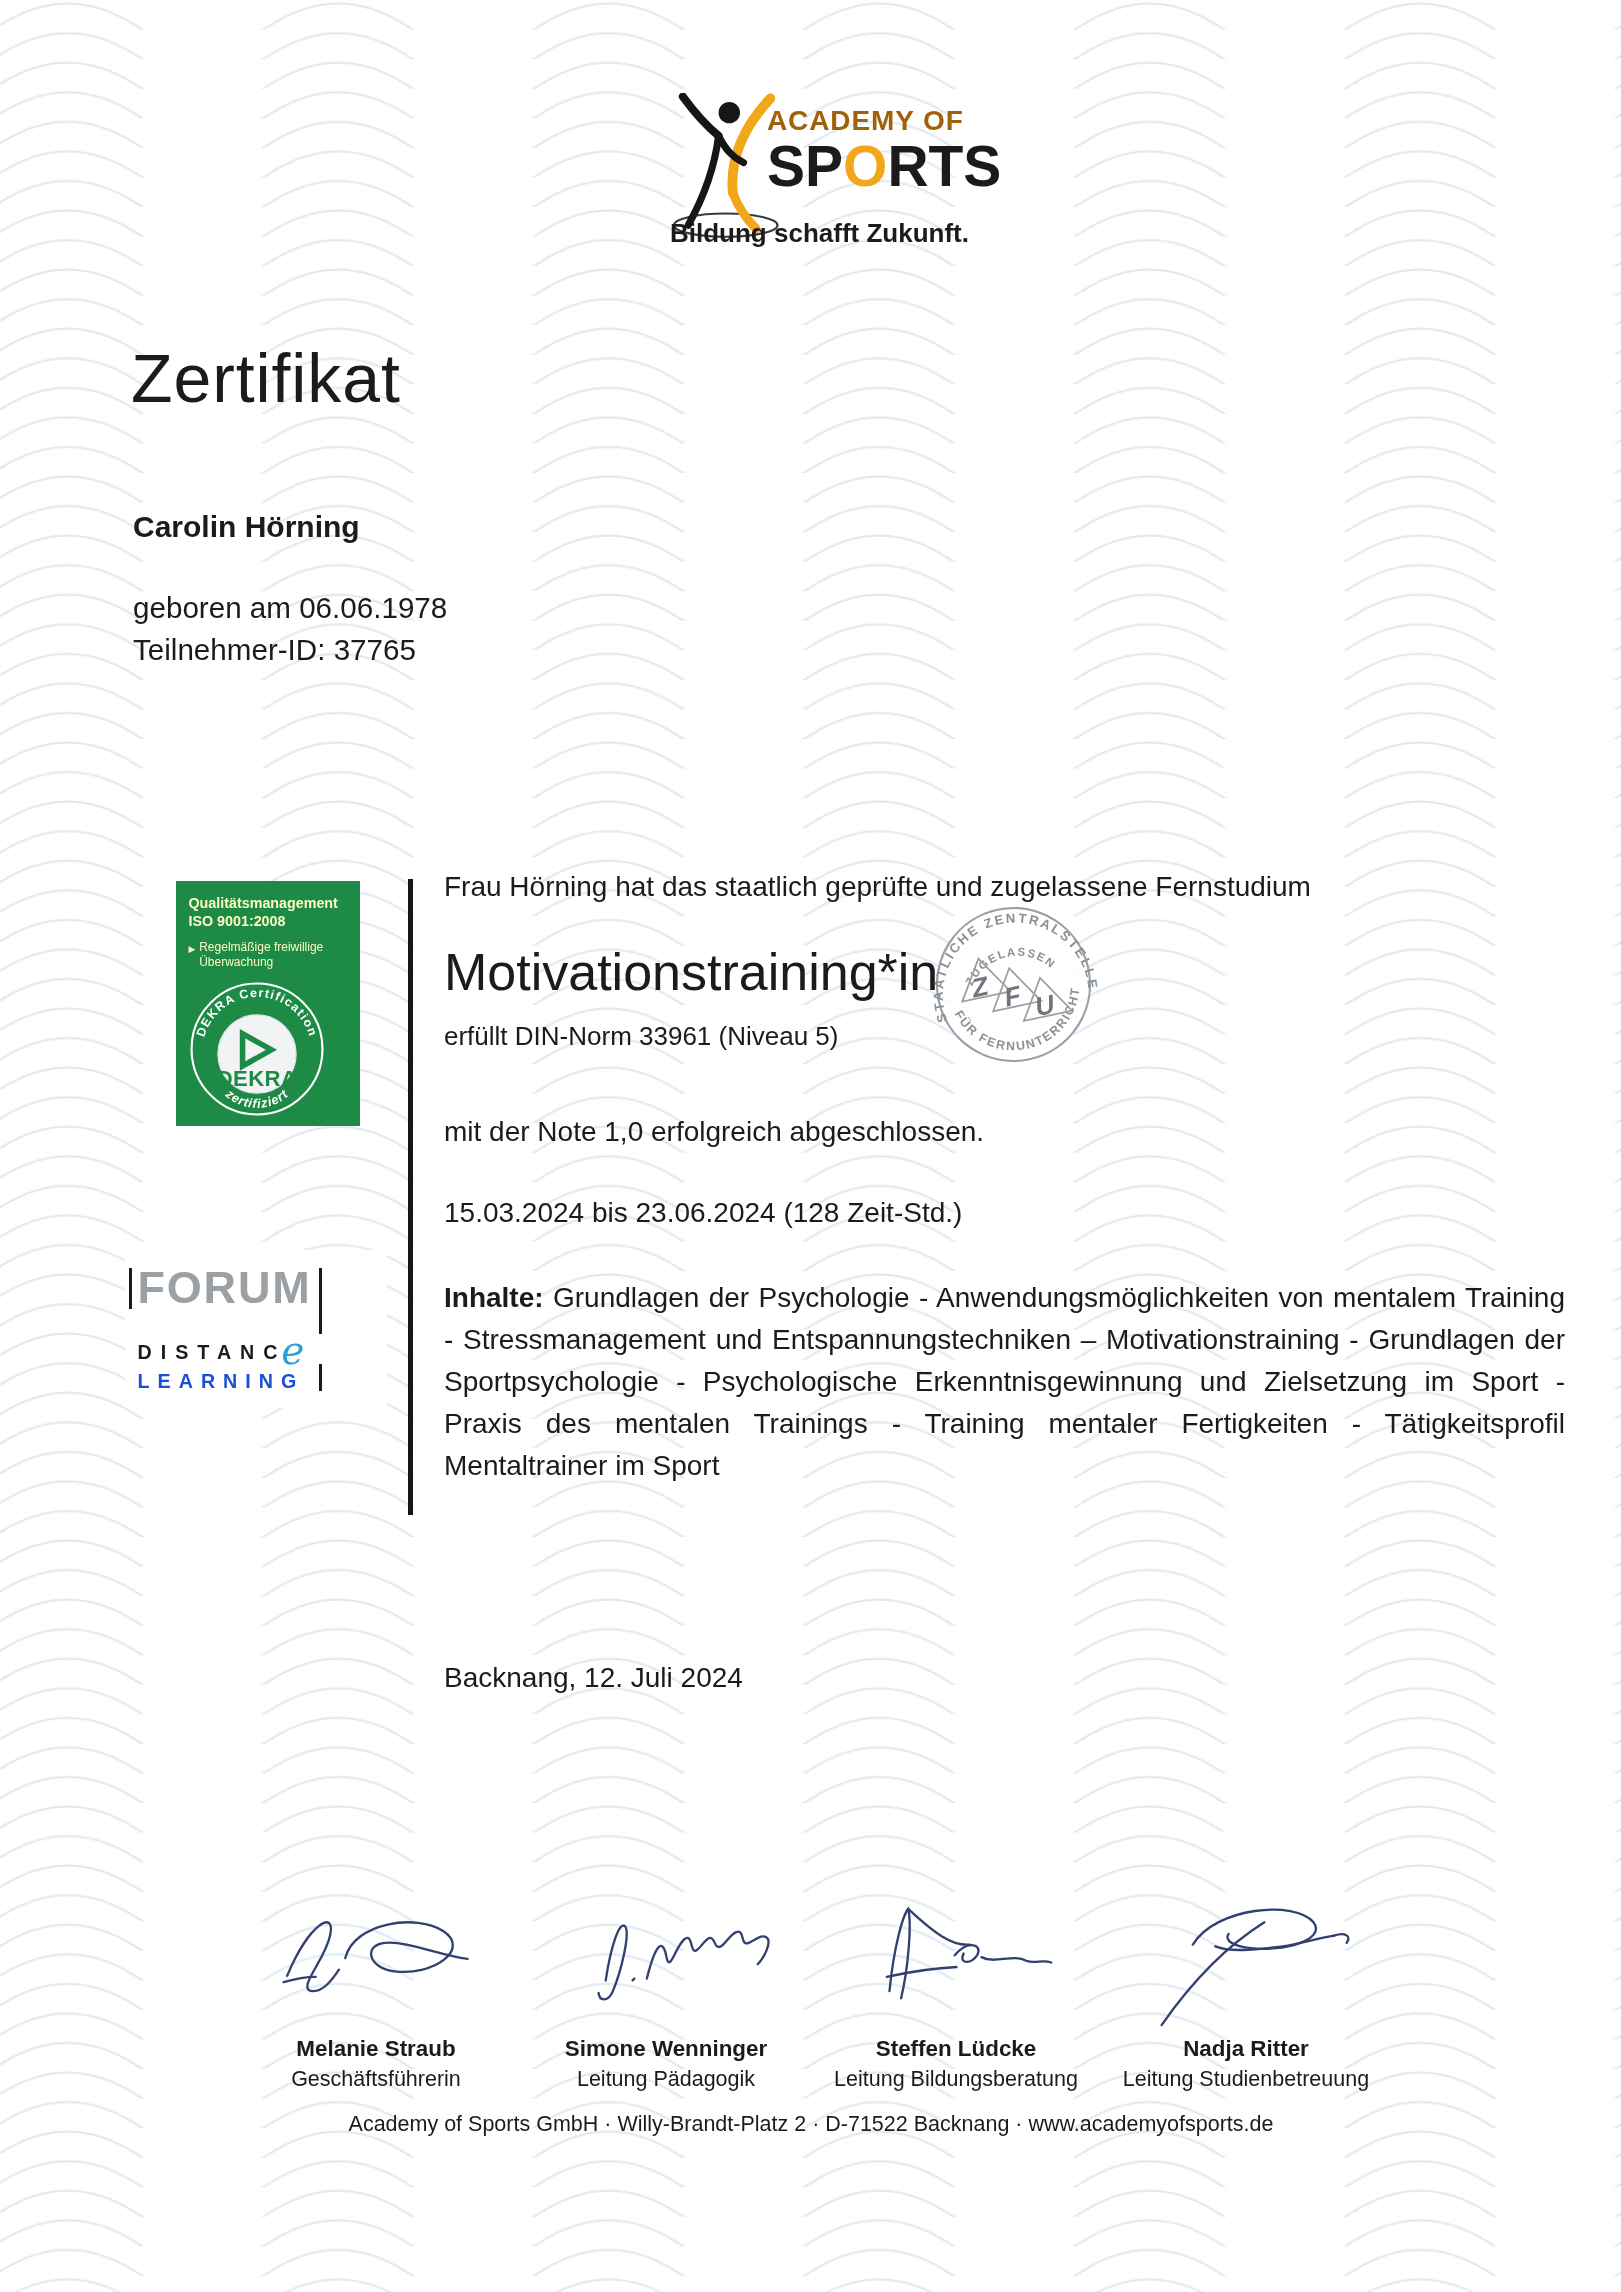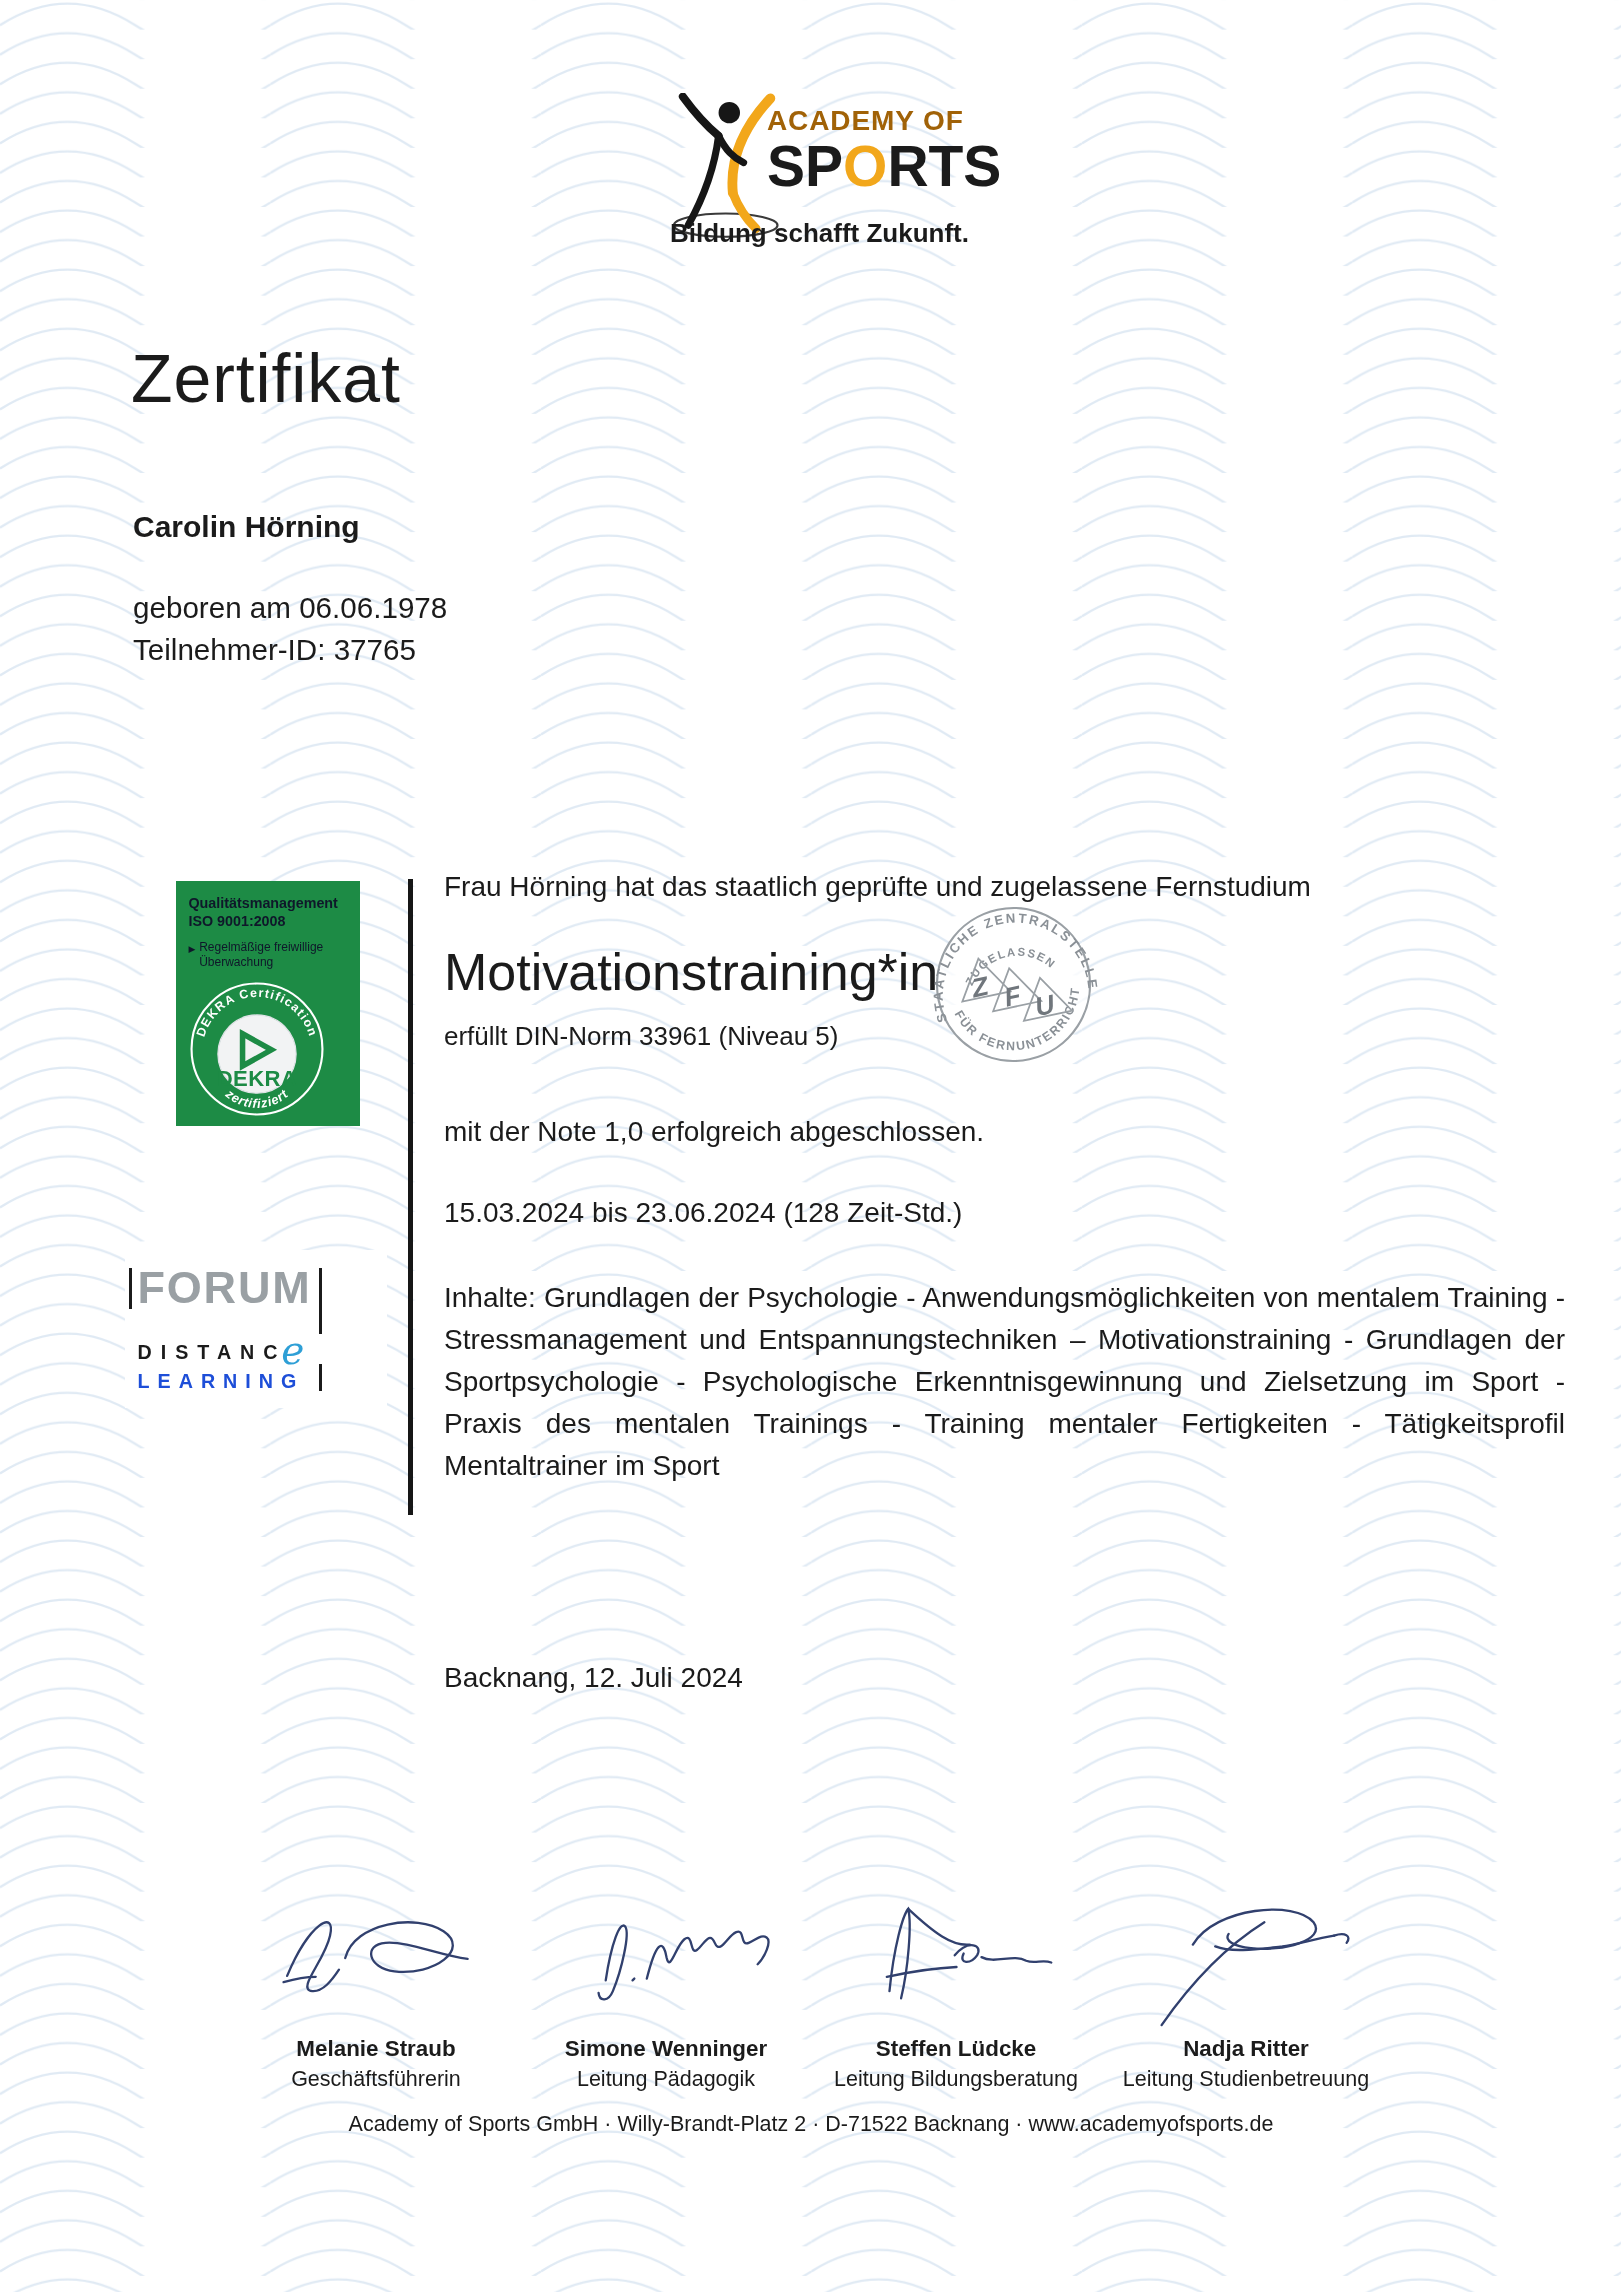--- a/index.html
+++ b/index.html
@@ -18,36 +18,36 @@
   .logo-line2{font-size:57px;font-weight:900;letter-spacing:0px;margin-top:3px;color:#1b1b1b;}
   .logo-o{color:#F2A71B;}
   .logo-tagline{position:absolute;left:0;top:136px;width:317px;text-align:left;font-size:26px;font-weight:700;}
 
   
   .title{left:131px;top:339px;font-size:68px;font-weight:400;letter-spacing:0.9px;}
   .recipient-name{left:133px;top:510px;font-size:30px;font-weight:700;}
   .recipient-details{left:133px;top:587px;font-size:29.6px;line-height:42px;font-weight:400;}
 
   
-  .dekra{left:176px;top:881px;width:184px;height:245px;background:#1D8B45;color:#0f172a;}
+  .dekra{left:176px;top:881px;width:184px;height:245px;background:#1D8B45;color:#fef9c3;}
   .dekra-head{padding:12.5px 10.7px 0 12.5px;font-size:14.3px;font-weight:700;line-height:18px;}
   .dekra-bullet{padding:10.7px 9px 0 12.5px;font-size:12px;line-height:15px;display:flex;}
   .dekra-bullet .tri{flex:0 0 10.7px;font-size:9px;margin-top:1.8px;}
   .dekra-seal{position:absolute;left:13.4px;top:100px;}
 
   
   .vrule{left:408px;top:879px;width:4.5px;height:636px;background:#161616;}
   .body-col{left:444px;width:1121px;}
   .t-intro{top:871px;font-size:28px;}
   .t-course{top:942px;font-size:52px;font-weight:400;}
   .t-din{top:1021px;font-size:26px;}
   .t-note{top:1116px;font-size:28px;}
   .t-period{top:1197px;font-size:28px;}
   .t-inhalte{top:1277px;font-size:28px;line-height:42px;text-align:justify;}
-  .t-inhalte b{font-weight:400;}
+  .t-inhalte b{font-weight:700;}
   .t-place{top:1662px;font-size:28px;}
 
   .zfu{left:930px;top:901px;transform:rotate(-12deg);}
 
   
   .forum-box{left:125px;top:1250px;width:262px;height:158px;background:#fff;}
   .forum-inner{position:absolute;left:12.5px;top:14.3px;}
   .forum-r1{position:relative;height:50px;}
   .forum-word{font-size:45px;font-weight:700;letter-spacing:1.8px;color:#9aa0a4;line-height:47px;}
   .fbar{position:absolute;width:3.6px;background:#1b1b1b;}

